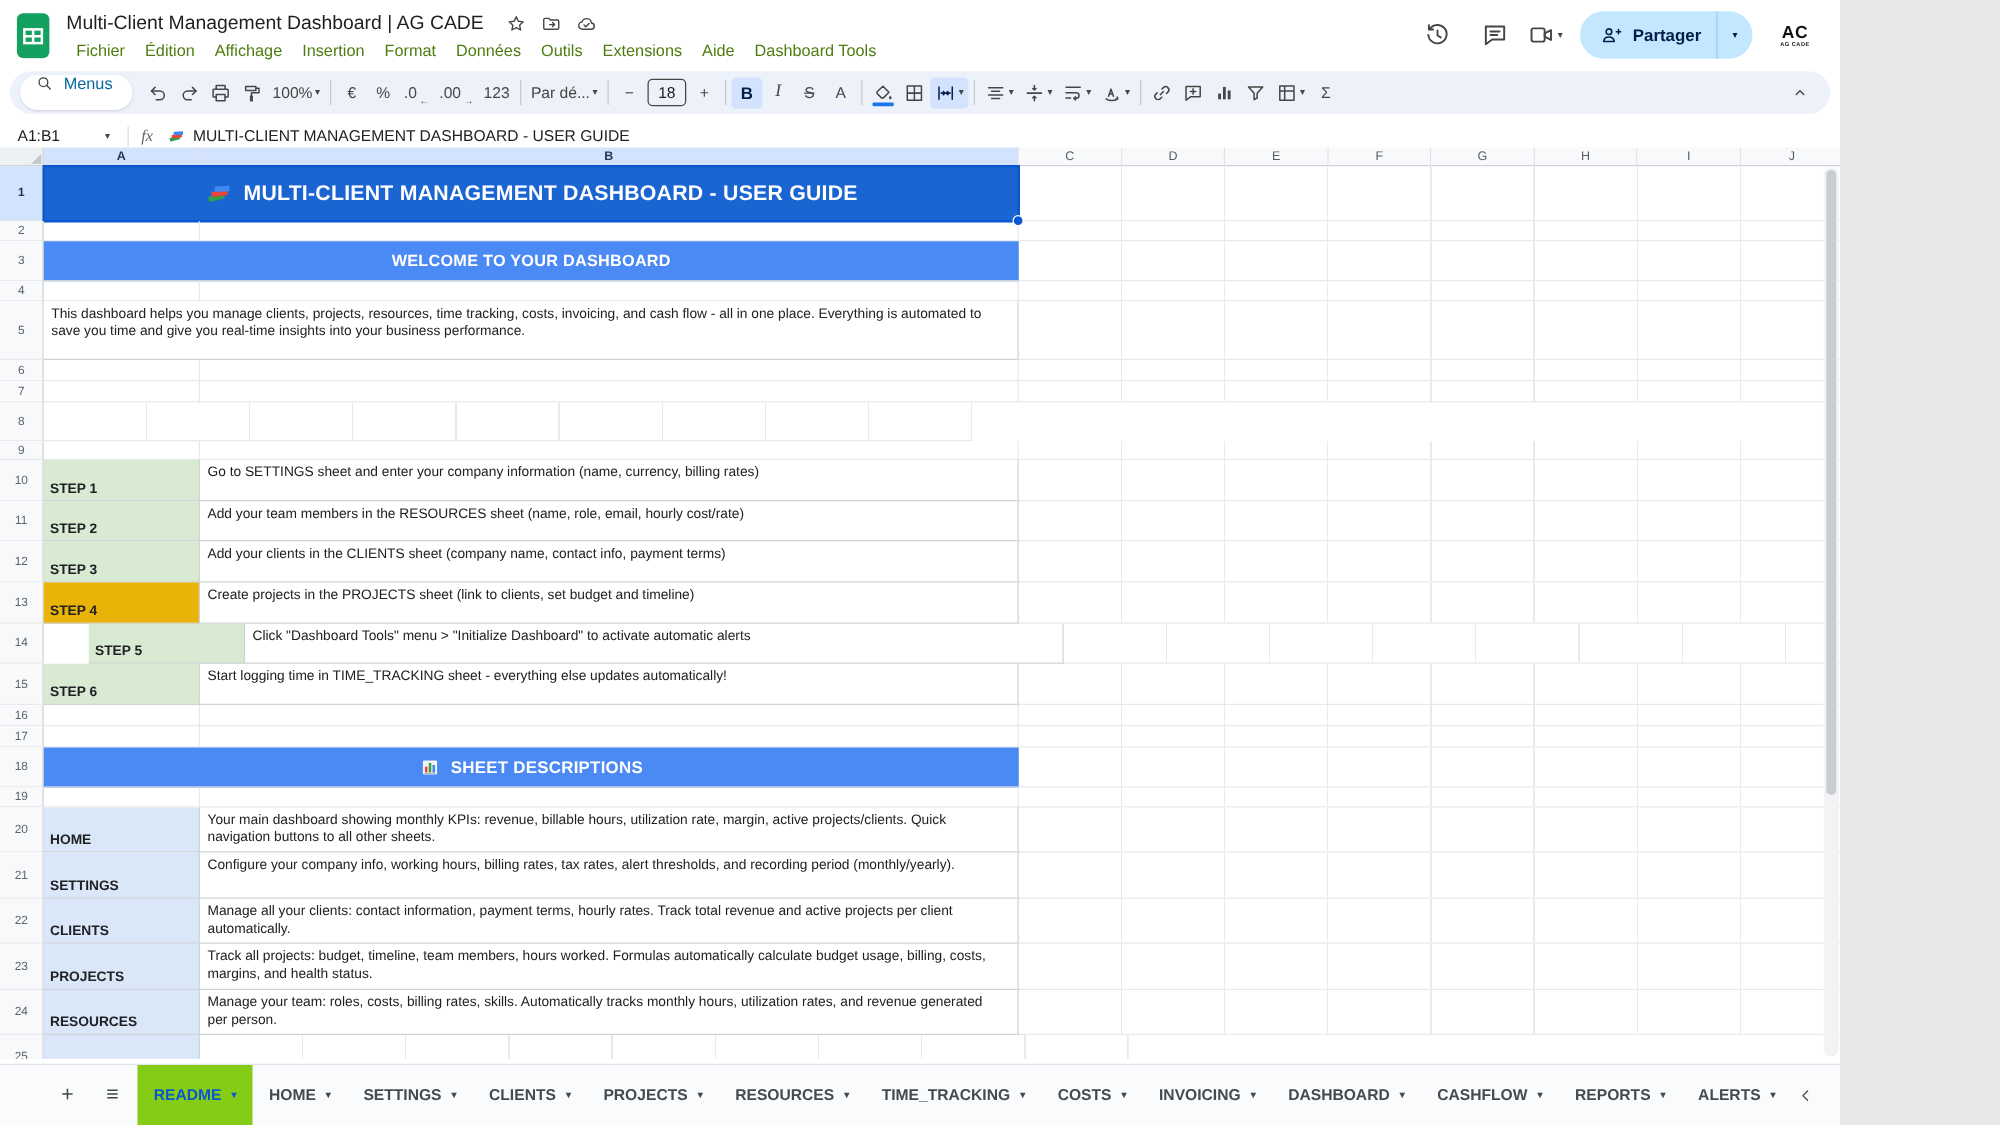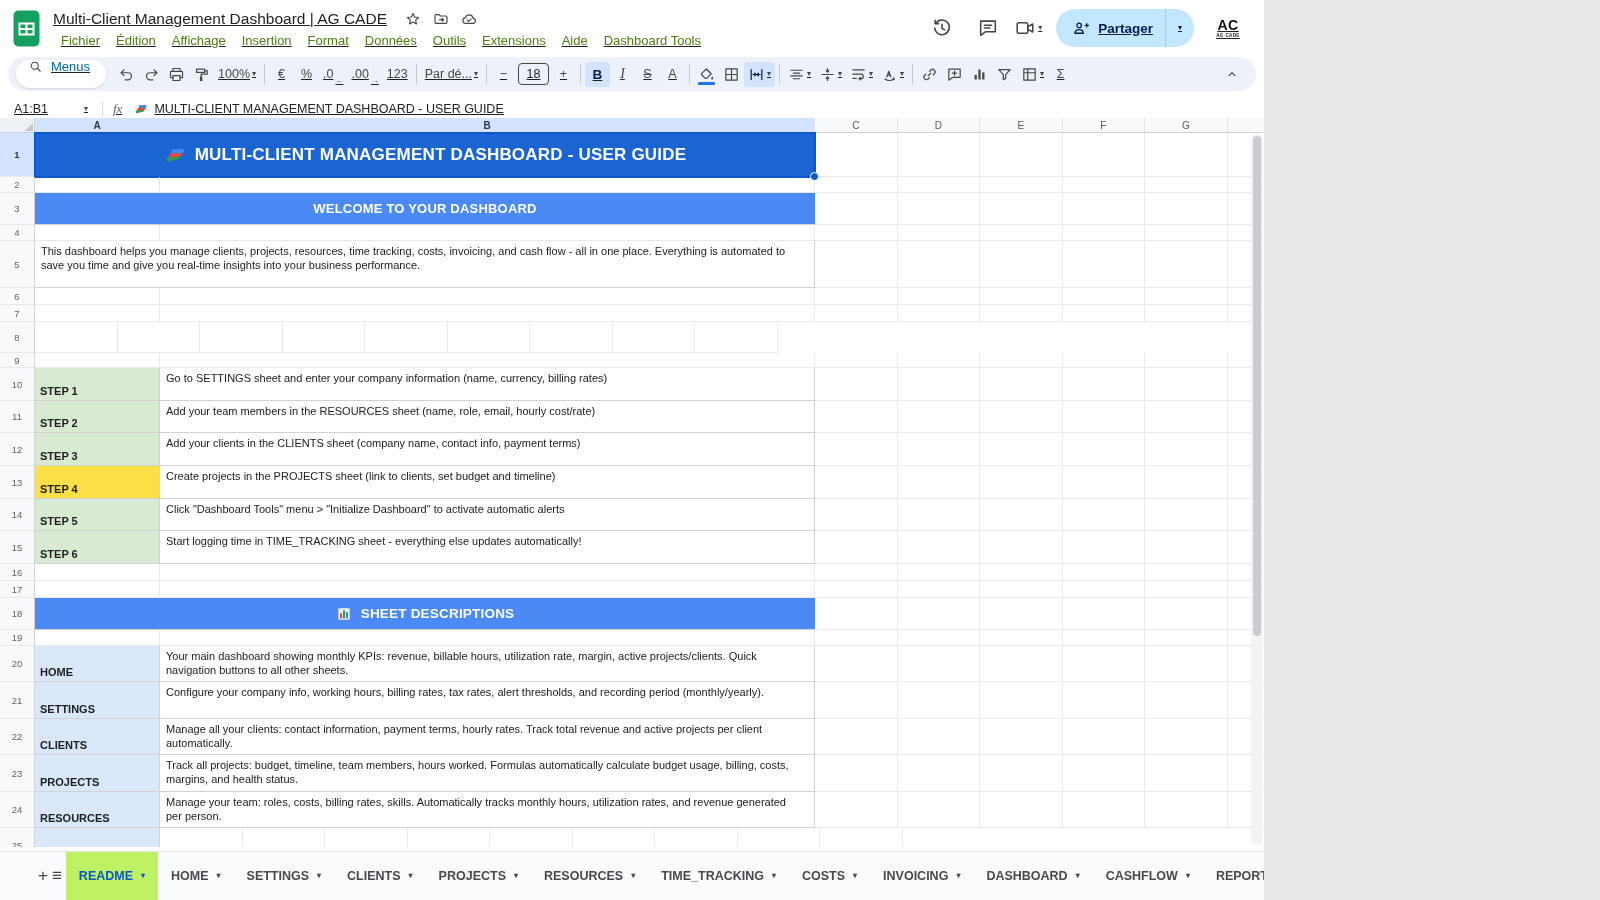--- a/index.html
+++ b/index.html
@@ -1,19 +1,19 @@
 <!DOCTYPE html>
 <html><head>
 <meta charset="utf-8">
 <style>
   * { margin:0; padding:0; box-sizing:border-box; }
   html,body { background:#e8e8e8; }
   #app {
-    position:relative; width:1264px; height:900px; background:#fff; overflow:hidden;
-    font-family:"Liberation Sans", sans-serif; color:#202124;text-decoration:underline;
+    position:relative; width:1472px; height:900px; background:#fff; overflow:hidden;
+    font-family:"Liberation Sans", sans-serif; color:#202124;
   }
   svg.i { fill:none; stroke:currentColor; stroke-width:1.7; stroke-linecap:round; stroke-linejoin:round; }
 
   
   .topbar { height:56px; display:flex; align-items:center; padding:0 14px 0 13px; background:#fff; }
   .logo { width:30px; height:40px; display:flex; align-items:center; }
   .title-wrap { margin-left:10px; }
   .doc-title-row { display:flex; align-items:center; gap:6px; height:24px; }
   .doc-title { font-size:15.5px; color:#1f1f1f; white-space:nowrap; }
   .doc-icons { display:flex; align-items:center; gap:4px; margin-left:8px; color:#444746; }
@@ -93,21 +93,21 @@
   
   .vscroll { position:absolute; right:1px; top:134px; width:12px; height:711px; background:#f2f3f5; border-radius:6px; }
   .vthumb { position:absolute; left:2px; top:2px; width:8px; height:500px; background:#c9cdd1; border-radius:4px; }
 
   
   .tabbar { position:absolute; left:0; right:0; top:851px; height:49px; background:#f9fbfd; border-top:1px solid #e3e5e8; display:flex; align-items:center; padding-left:38px; }
   .tbar-btn { width:32px; height:32px; display:flex; align-items:center; justify-content:center; color:#444746; font-size:17px; border-radius:50%; margin-right:4px; }
   .tabs { display:flex; align-items:stretch; height:100%; }
   .tab { display:flex; align-items:center; gap:8px; padding:0 13px; font-size:12.5px; font-weight:700; color:#474a4d; }
   .tab .caret { color:#474a4d; }
-  .tab.active { background:#bef264; color:#0b57d0; }
+  .tab.active { background:#84cc16; color:#0b57d0; }
   .tab.active .caret { color:#0b57d0; }
   .tabbar-right { margin-left:auto; padding-right:20px; color:#444746; display:flex; align-items:center; }
   .tabbar-right svg { width:15px; height:15px; }
 </style>
 </head>
 <body>
 
 <svg width="0" height="0" style="position:absolute">
   <defs>
     <symbol id="i-star" viewBox="0 0 24 24">
@@ -580,30 +580,30 @@
           <div class="rnum" style="height: 100%;">12</div>
           <div class="ca label" style="background: rgb(217, 234, 211); height: 100%;">
             <span>STEP 3</span>
           </div>
           <div class="cb desc" style="height: 100%;">Add your clients in the CLIENTS sheet (company name, contact info, payment terms)</div>
           <div class="rest" style="height: 100%;"></div>
           <div class="tail"></div>
         </div>
         <div class="g-row" style="height: 33px;">
           <div class="rnum" style="height: 100%;">13</div>
-          <div class="ca label" style="background: #fde047; height: 100%;">
+          <div class="ca label" style="background: #eab308; height: 100%;">
             <span>STEP 4</span>
           </div>
           <div class="cb desc" style="height: 100%;">Create projects in the PROJECTS sheet (link to clients, set budget and timeline)</div>
           <div class="rest" style="height: 100%;"></div>
           <div class="tail"></div>
         </div>
         <div class="g-row" style="height: 32px;">
           <div class="rnum" style="height: 100%;">14</div>
-          <div class="ca label" style="background: rgb(217, 234, 211); height: 100%;">
+          <div class="ca label" style="background: rgb(217, 234, 211); height: 100%; margin-left: 36px;">
             <span>STEP 5</span>
           </div>
           <div class="cb desc" style="height: 100%;">Click "Dashboard Tools" menu &gt; "Initialize Dashboard" to activate automatic alerts</div>
           <div class="rest" style="height: 100%;"></div>
           <div class="tail"></div>
         </div>
         <div class="g-row" style="height: 33px;">
           <div class="rnum" style="height: 100%;">15</div>
           <div class="ca label" style="background: rgb(217, 234, 211); height: 100%;">
             <span>STEP 6</span>

